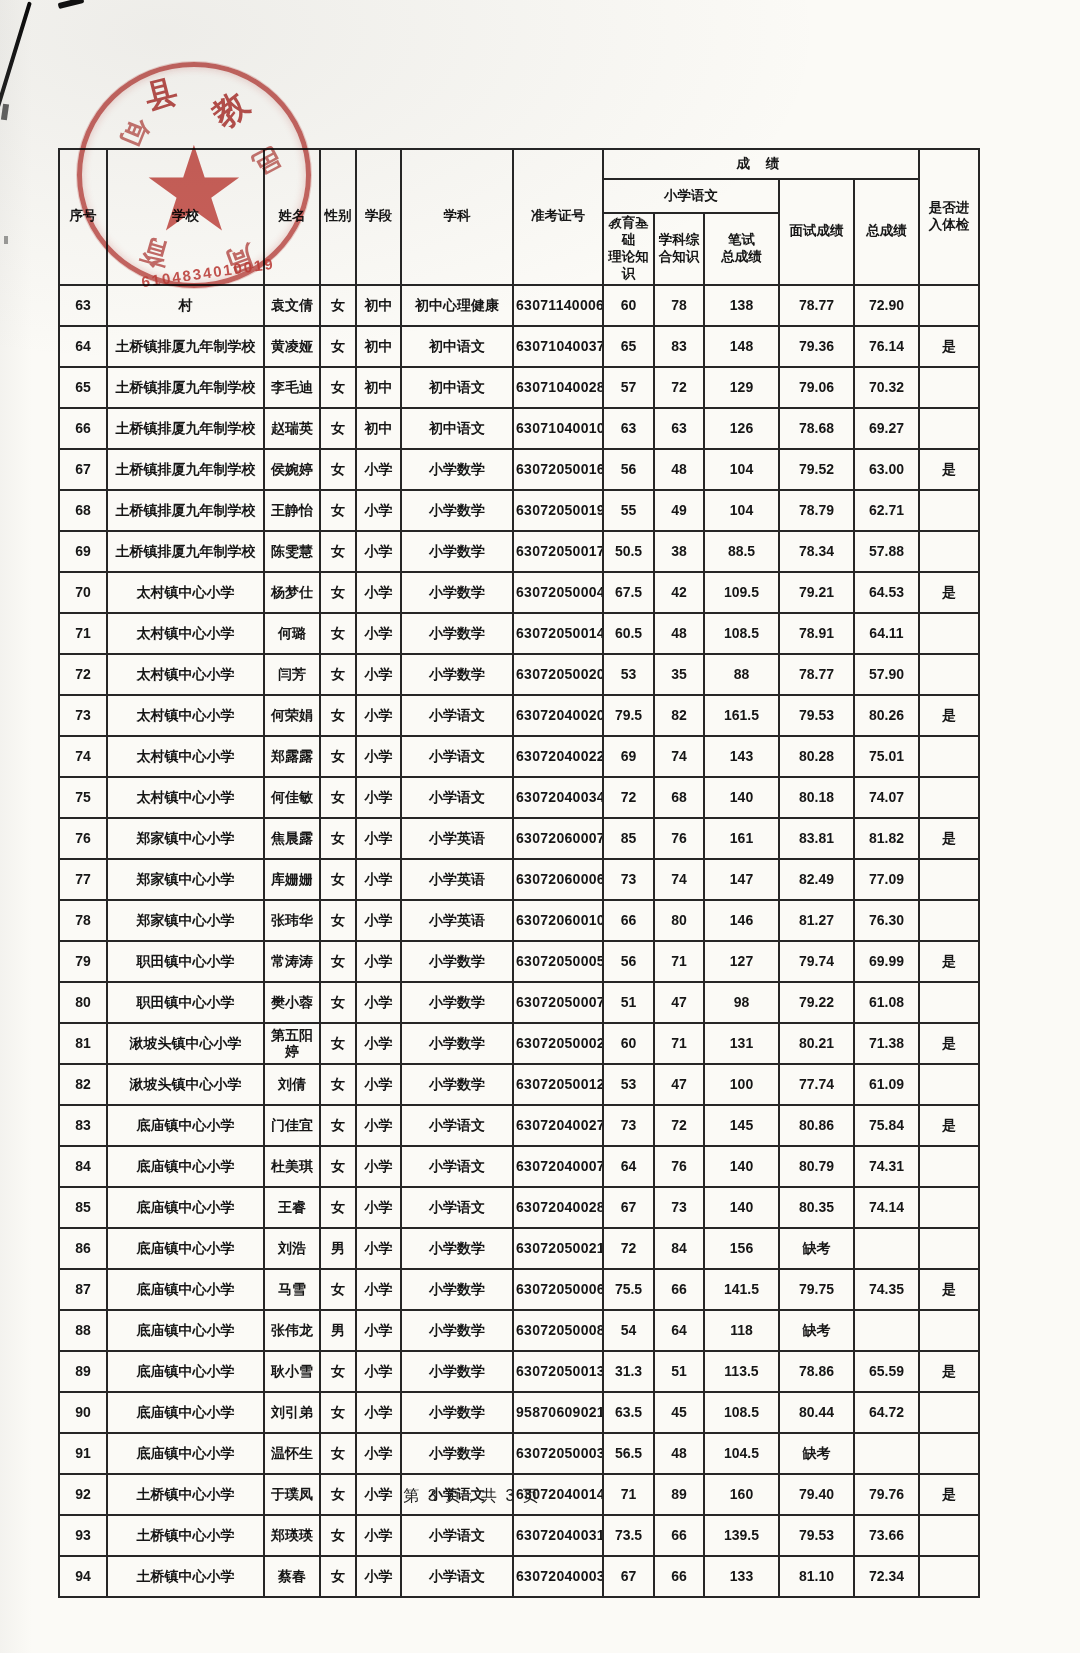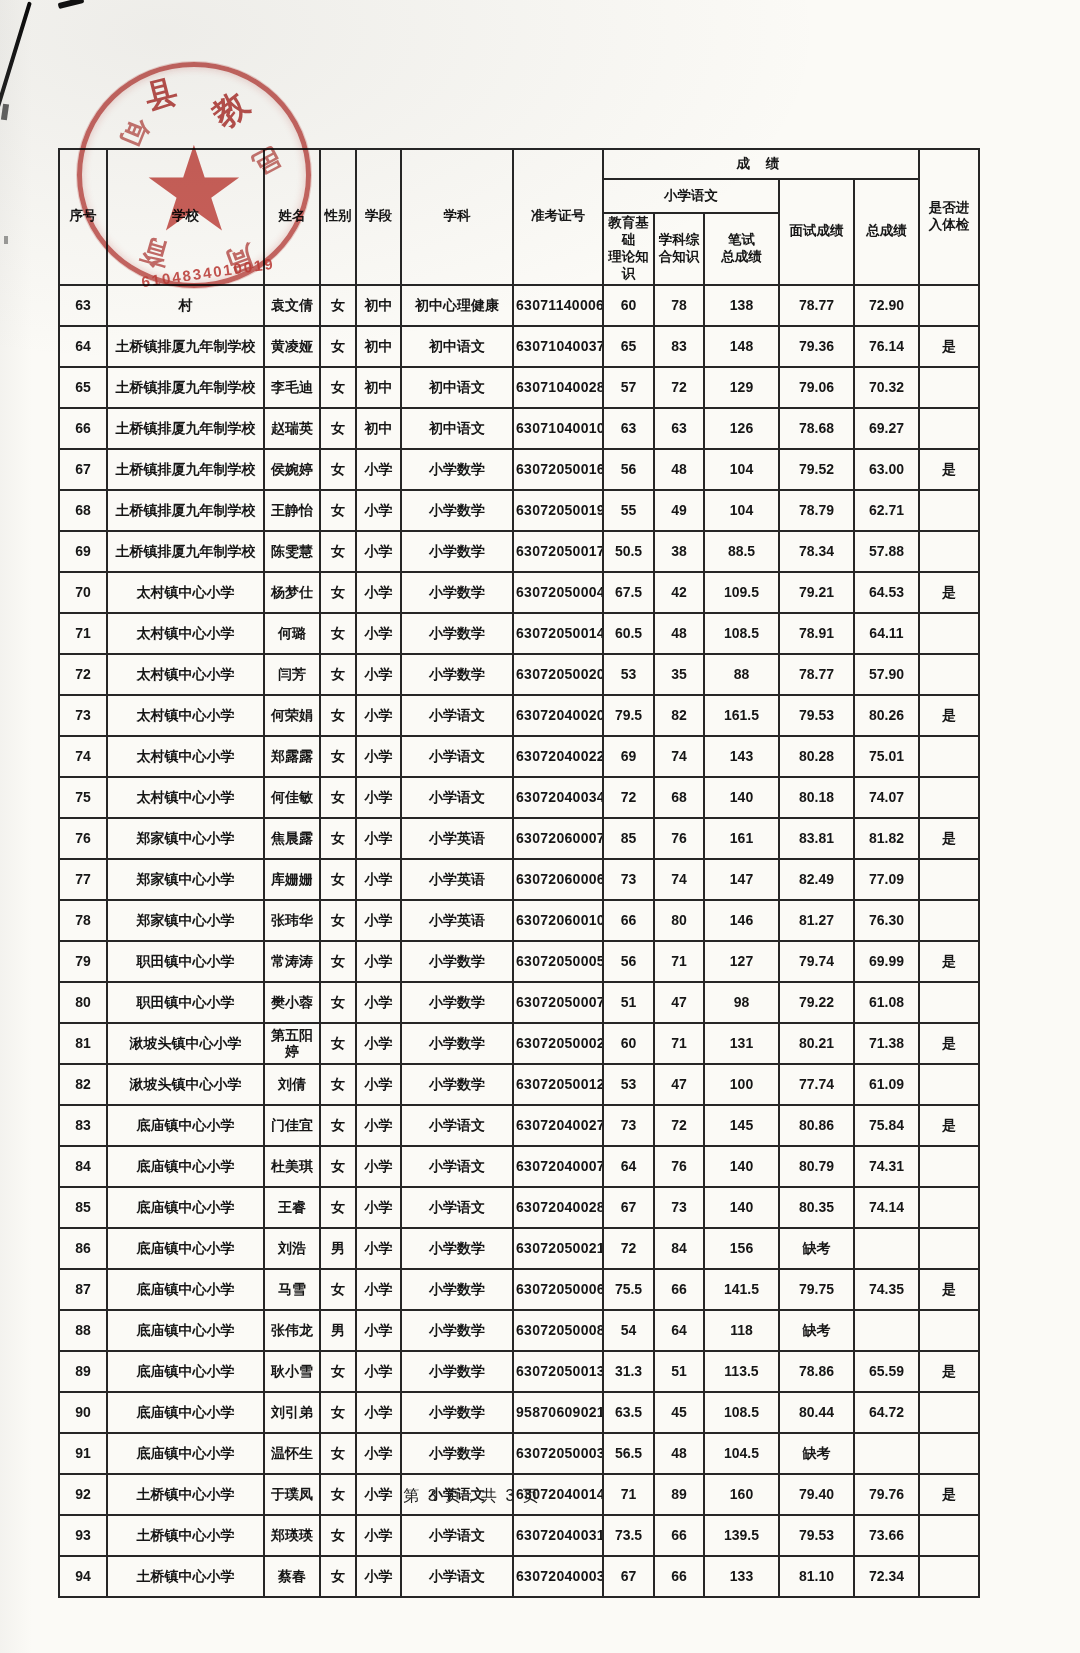--- a/index.html
+++ b/index.html
@@ -42,21 +42,21 @@
   }
   table.score th{
     font-size:13.5px;font-weight:bold;line-height:1.25;
     white-space:pre-line;
   }
   table.score td{
     height:37px;font-size:14px;font-weight:bold;line-height:1.15;
   }
   tr.h1 th{height:26px;margin-top:13px;}
   tr.h2 th{height:30px;}
-  tr.h3 th{height:50px;}
+  tr.h3 th{height:50px;border-radius:24px;}
   th.score-group{letter-spacing:6px;}
   td.c-school{font-size:13.5px;padding:1px 1px;}
   td.c-subject{font-size:13.5px;}
   td.c-ticket{letter-spacing:.3px;}
   td.c-seq{font-size:14px;}
 
   
   .stamp{
     position:absolute;left:75px;top:60px;width:238px;height:230px;
     mix-blend-mode:multiply;opacity:.92;pointer-events:none;

